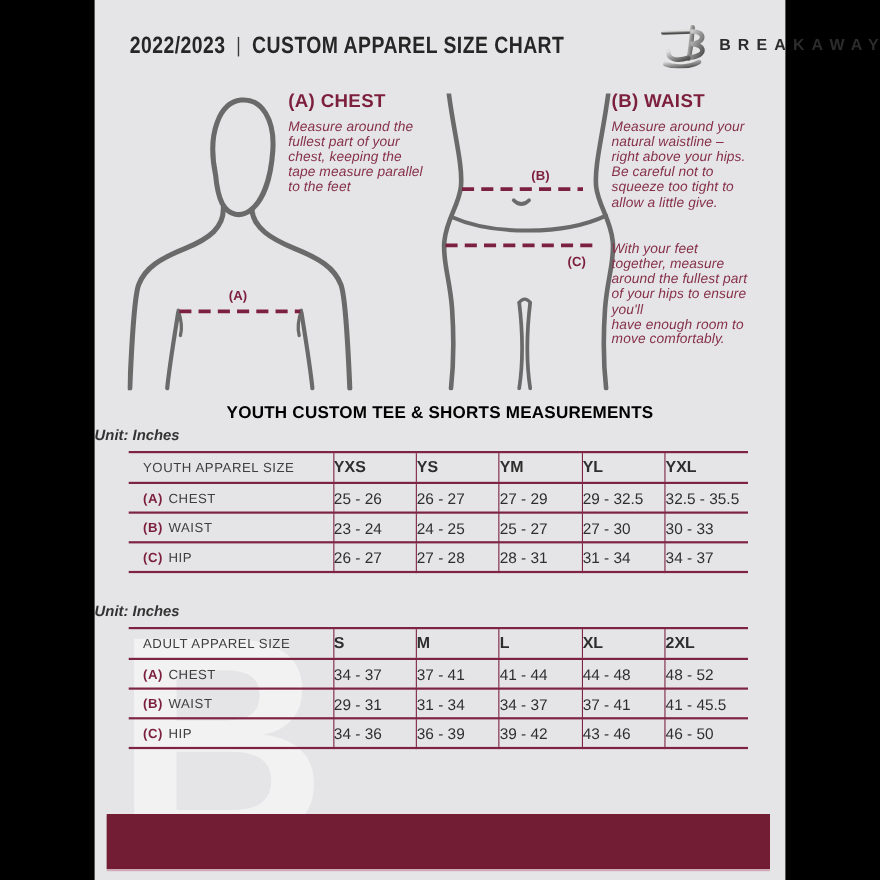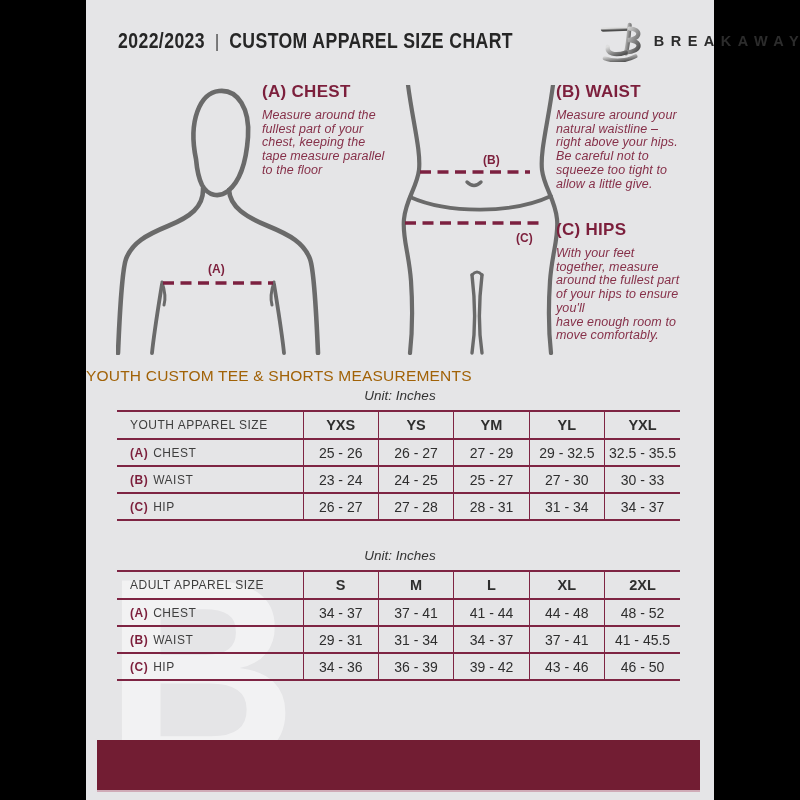--- a/index.html
+++ b/index.html
@@ -33,29 +33,29 @@
   .fig{position:absolute;z-index:1;}
   .marker{font:700 12px "Liberation Sans",sans-serif;fill:var(--maroon);}
   .instr{position:absolute;z-index:1;}
   .instr h3{font-size:17px;line-height:20px;font-weight:700;color:var(--maroon);
     letter-spacing:.3px;margin:0 0 7px;}
   .instr p{font-size:12.5px;line-height:13.7px;font-style:italic;color:var(--instr);
     white-space:pre-line;letter-spacing:.1px;}
 
   
   .sec{position:absolute;left:0;width:100%;z-index:1;}
-  .sec h2{font-size:15.5px;font-weight:400;color:#a16207;text-align:left;letter-spacing:.2px;}
-  .unit{font-size:13.5px;font-style:italic;color:#333;text-align:center;margin:3px 0 7px;}
+  .sec h2{font-size:15.5px;font-weight:700;color:#000000;text-align:center;letter-spacing:.2px;}
+  .unit{font-size:13.5px;font-style:italic;color:#333;text-align:left;margin:3px 0 7px;font-weight:bold;}
   table.size-table{border-collapse:collapse;table-layout:fixed;width:563px;margin-left:31px;
     border-top:2px solid var(--border);}
   table.size-table col.c0{width:186px;}
   table.size-table tr{border-bottom:2px solid var(--border);}
   table.size-table td{height:27px;padding:0;vertical-align:middle;}
   table.size-table tr.head td{height:28px;}
-  table.size-table td + td{border-left:1.6px solid var(--border);text-align:center;}
+  table.size-table td + td{border-left:1.6px solid var(--border);text-align:left;}
   .hdr-lbl{font-size:13.5px;color:#3e3e3e;letter-spacing:.6px;}
   .lbl{padding-left:13px !important;font-size:12px;color:#3e3e3e;letter-spacing:.5px;}
   .pfx{color:var(--maroon);font-weight:700;}
   .rl{margin-left:5px;}
   .size-h{font-weight:700;font-size:14.5px;color:var(--ink);}
   .val{font-size:14px;color:var(--ink);margin-left:28px;}
 
   
   .footer-bar{position:absolute;left:11px;top:740px;width:603px;height:50px;
     background:var(--footer);box-shadow:0 2px 0 rgba(196,140,157,.65);z-index:1;}
@@ -105,21 +105,21 @@
     <line x1="47" y1="198" x2="157" y2="198" stroke="#7c2040" stroke-width="3.4" stroke-dasharray="11 6.5"></line>
     <text x="92" y="188" class="marker">(A)</text>
   </svg>
 
   <div class="instr" style="left:176px;top:82px;width:150px">
     <h3>(A) CHEST</h3>
     <p>Measure around the
 fullest part of your
 chest, keeping the
 tape measure parallel
-to the floor</p>
+to the feet</p>
   </div>
 
   <svg class="fig" style="left:312px;top:85px" width="165" height="270" viewBox="0 0 165 270">
     <g fill="none" stroke="#6a6a6a" stroke-width="4.2" stroke-linecap="round">
       <path d="M 10,0 C 15,38 23,66 21,85 C 19,102 8,114 6,134 C 4,152 11,168 13,196 C 15,226 14,250 12,268"></path>
       <path d="M 155,0 C 150,38 142,66 144,85 C 146,102 157,114 159,134 C 161,152 154,168 152,196 C 150,226 151,250 153,268"></path>
       <path d="M 12,112 C 50,129 115,129 153,111" stroke-width="3.6"></path>
       <path d="M 69,97 q 7,7 14,0" stroke-width="3.4"></path>
       <path d="M 74,190 Q 79,184 84,190" stroke-width="3"></path>
       <path d="M 74,190 C 77,215 78,242 74,268" stroke-width="3.4"></path>
@@ -135,21 +135,20 @@
     <h3>(B) WAIST</h3>
     <p>Measure around your
 natural waistline –
 right above your hips.
 Be careful not to
 squeeze too tight to
 allow a little give.</p>
   </div>
 
   <div class="instr" style="left:470px;top:220px;width:152px">
-    <h3>(C) HIPS</h3>
     <p>With your feet
 together, measure
 around the fullest part
 of your hips to ensure
 you'll
 have enough room to
 move comfortably.</p>
   </div>
 
   <section class="sec" style="top:367px">

